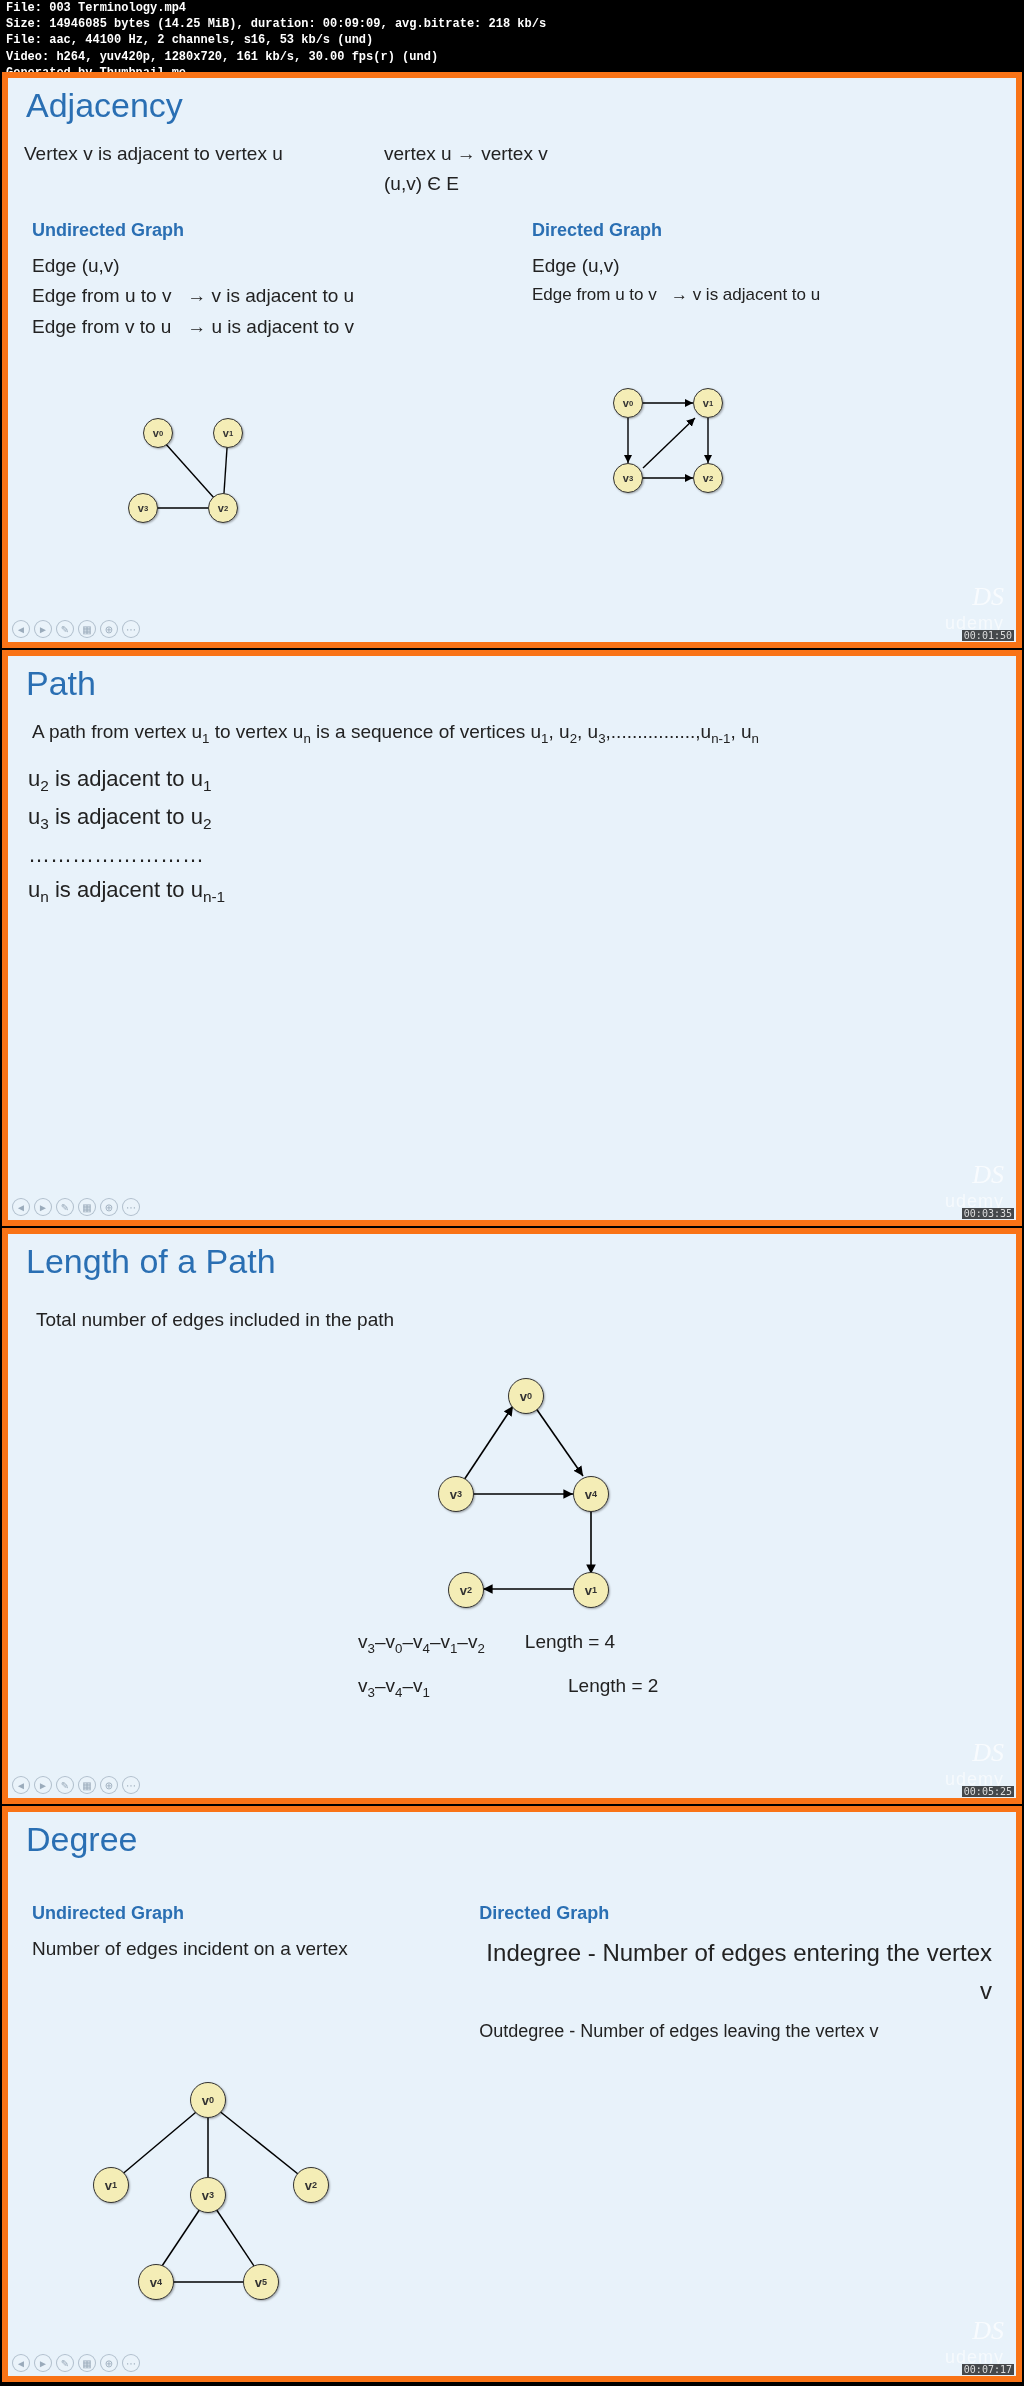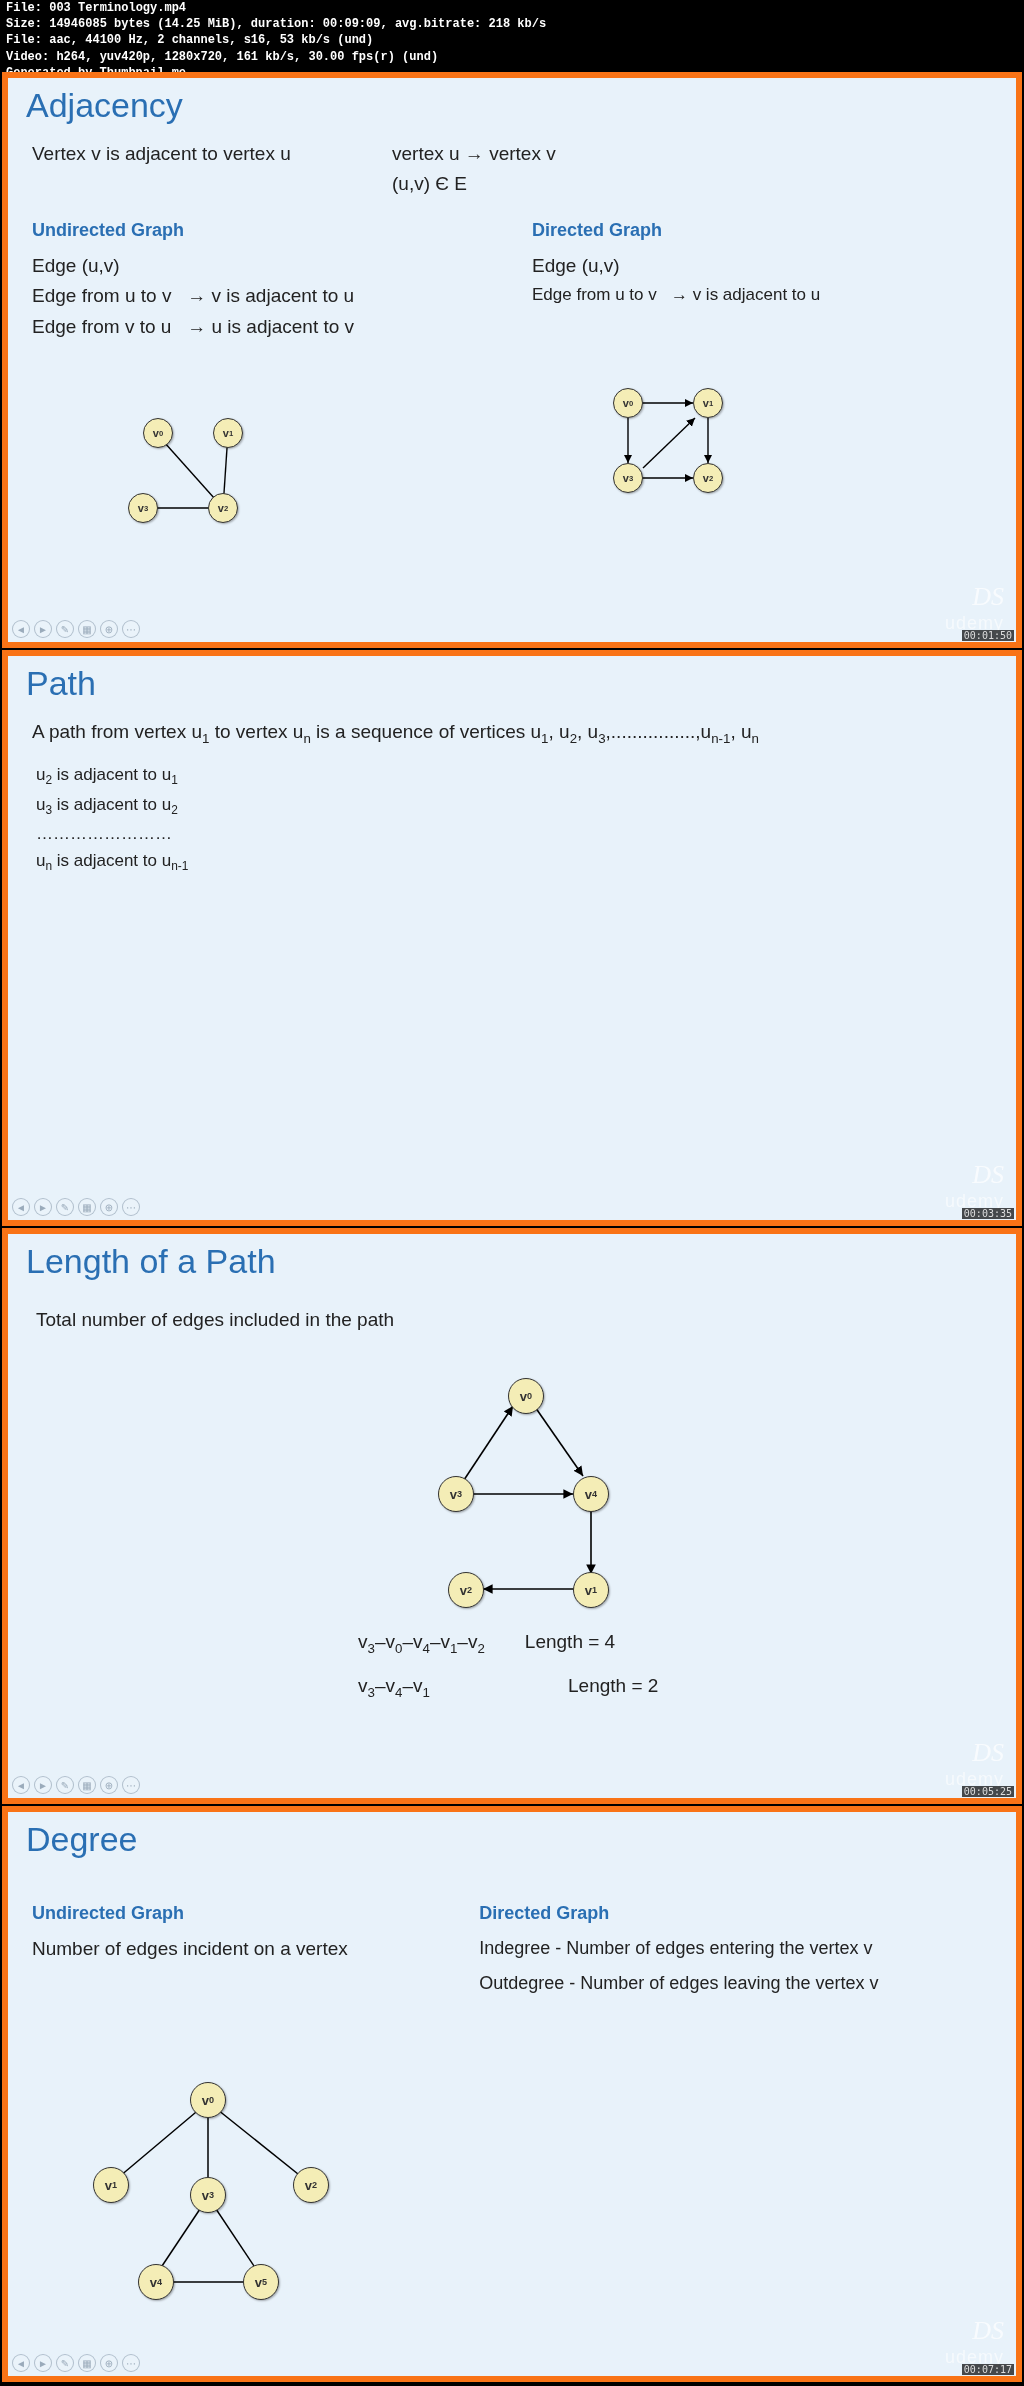--- a/index.html
+++ b/index.html
@@ -125,21 +125,21 @@
   <div><span>File:</span> <span>aac, 44100 Hz, 2 channels, s16, 53 kb/s (und)</span></div>
   <div><span>Video:</span> <span>h264, yuv420p, 1280x720, 161 kb/s, 30.00 fps(r) (und)</span></div>
   <div>Generated by Thumbnail me</div>
 </div>
 
 <div class="slides">
 
 <div class="slide">
   <div class="slide-title">Adjacency</div>
 
-  <div style="display:flex; padding:0 24px;">
+  <div style="display:flex; padding:0 16px;">
     <div style="width:360px;" class="body-text">Vertex v is adjacent to vertex u</div>
     <div style="flex:1" class="body-text">
       <div>vertex u  →  vertex v</div>
       <div>(u,v) Є E</div>
     </div>
   </div>
 
   <div style="display:flex; padding:20px 24px 0 24px; gap:40px;">
     <div style="flex:1;">
       <div class="section-title">Undirected Graph</div>
@@ -229,21 +229,21 @@
     <div class="ctrl">⋯</div>
   </div>
   <div class="timestamp">00:01:50</div>
 </div>
 
 <div class="slide">
   <div class="slide-title">Path</div>
   <div class="body-text" style="padding:0 24px;">
     <span>A path from vertex u</span><span class="sub">1</span><span> to vertex u</span><span class="sub">n</span><span> is a sequence of vertices u</span><span class="sub">1</span><span>, u</span><span class="sub">2</span><span>, u</span><span class="sub">3</span><span>,................,u</span><span class="sub">n-1</span><span>, u</span><span class="sub">n</span>
   </div>
-  <div class="body-text" style="padding:12px 28px; font-size:17px;">
+  <div class="body-text" style="padding:12px 20px; font-size:22px;">
     <div><span>u</span><span class="sub">2</span><span> is adjacent to u</span><span class="sub">1</span></div>
     <div><span>u</span><span class="sub">3</span><span> is adjacent to u</span><span class="sub">2</span></div>
     <div>……………………</div>
     <div><span>u</span><span class="sub">n</span><span> is adjacent to u</span><span class="sub">n-1</span></div>
   </div>
   <div class="watermark">DS</div>
   <div class="watermark2">udemy</div>
   <div class="controls">
     <div class="ctrl">◄</div>
     <div class="ctrl">►</div>
@@ -321,21 +321,21 @@
 <div class="slide">
   <div class="slide-title">Degree</div>
 
   <div style="display:flex; padding:30px 24px 0 24px; gap:20px;">
     <div style="flex:1;">
       <div class="section-title">Undirected Graph</div>
       <div class="body-text">Number of edges incident on a vertex</div>
     </div>
     <div style="flex:1.2;">
       <div class="section-title">Directed Graph</div>
-      <div class="body-text" style="font-size:18px;">Indegree - Number of edges entering the vertex v</div>
+      <div class="body-text" style="font-size:24px;text-align:right;">Indegree - Number of edges entering the vertex v</div>
       <div class="body-text" style="font-size:18px; margin-top:6px;">Outdegree - Number of edges leaving the vertex v</div>
     </div>
   </div>
 
   <div class="graph-area" style="left:70px; top:260px; width:300px; height:260px;">
     <svg class="edge-svg" width="300" height="260">
       <line x1="130" y1="30" x2="35" y2="110" stroke="#000" stroke-width="1.5"></line>
       <line x1="130" y1="30" x2="230" y2="110" stroke="#000" stroke-width="1.5"></line>
       <line x1="130" y1="35" x2="130" y2="105" stroke="#000" stroke-width="1.5"></line>
       <line x1="130" y1="125" x2="80" y2="200" stroke="#000" stroke-width="1.5"></line>

